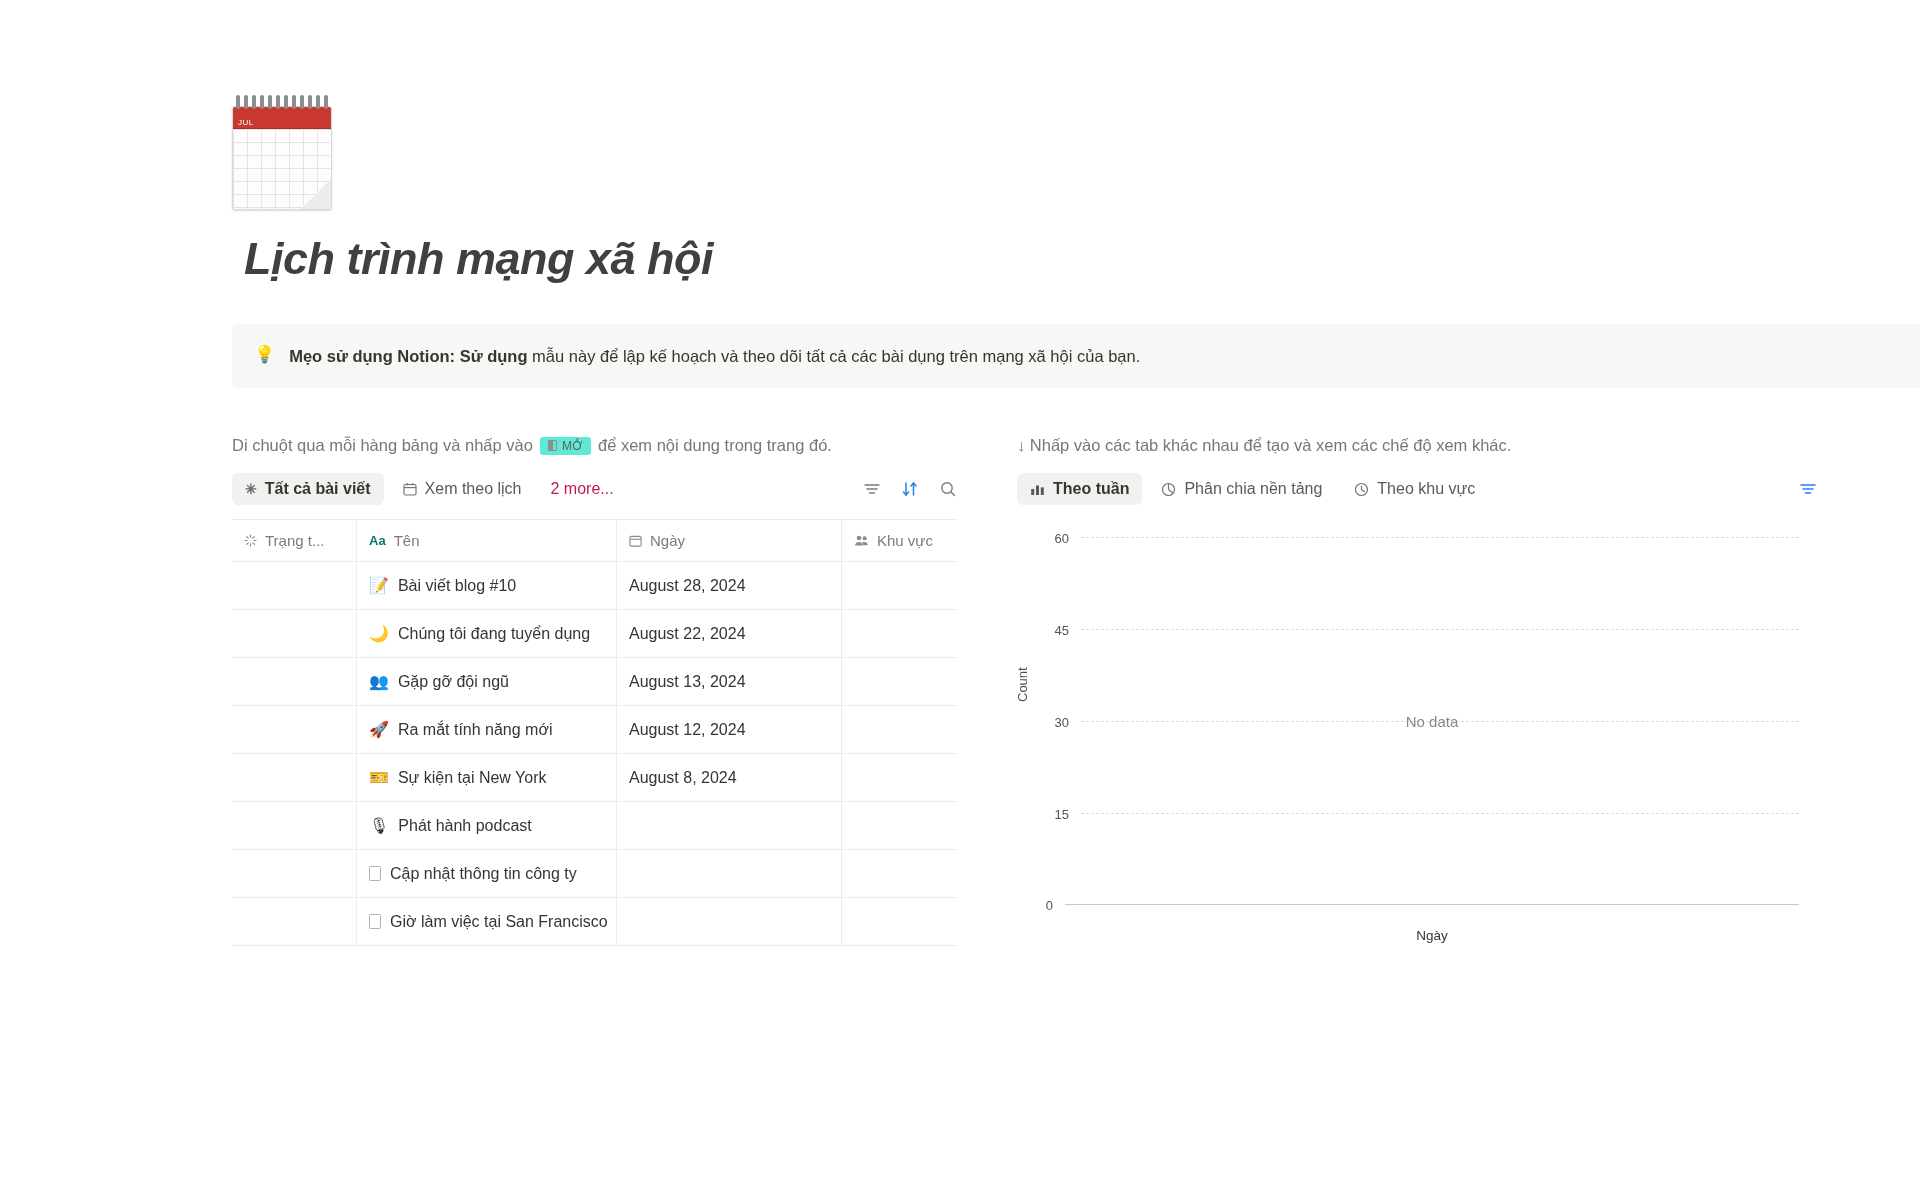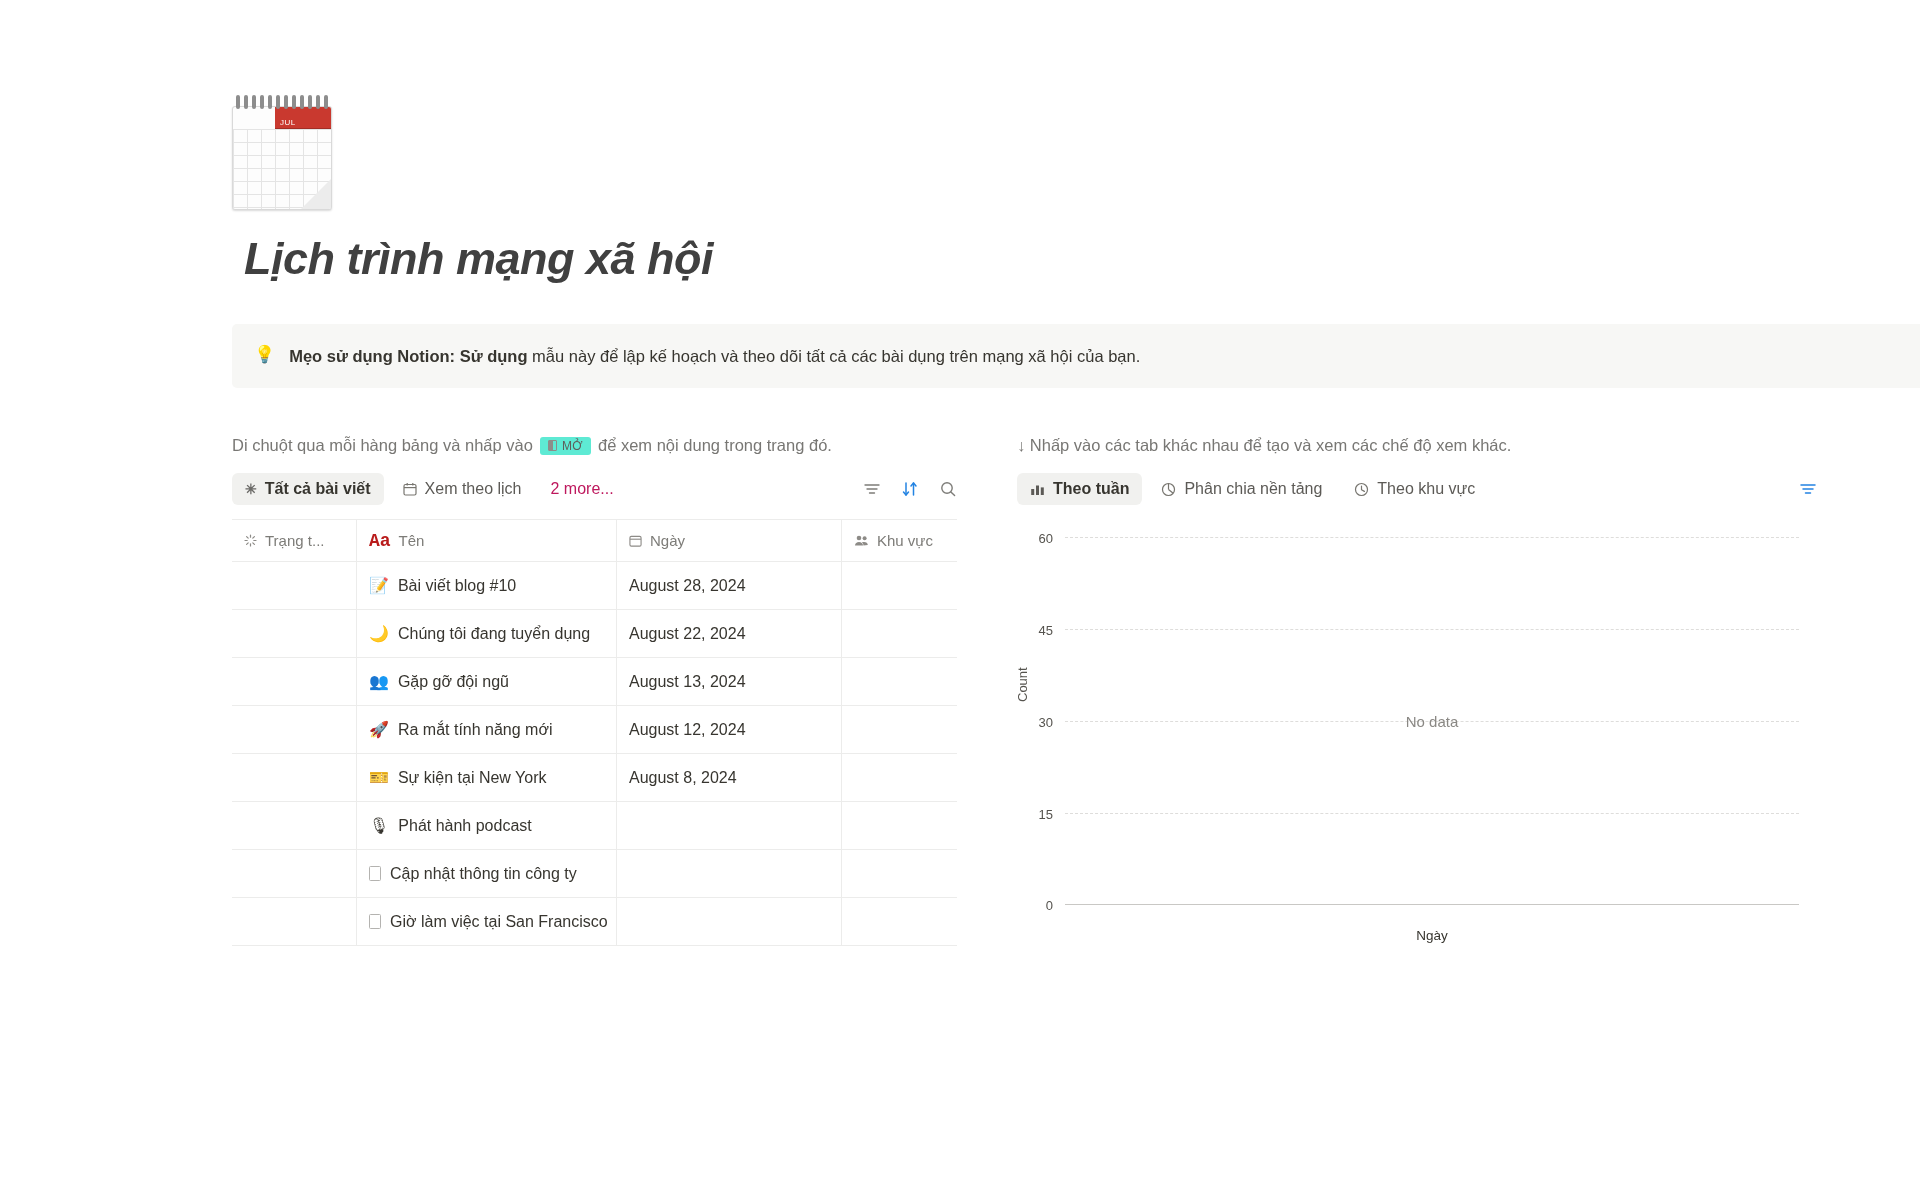--- a/index.html
+++ b/index.html
@@ -29,21 +29,20 @@
     margin-bottom: 18px;
   }
   .cal {
     position: absolute; left: 0; top: 6px;
     width: 100px; height: 104px;
     background: #fdfdfd;
     border: 1px solid #d9d9d9;
     border-radius: 3px;
     box-shadow: 0 1px 2px rgba(0,0,0,.15);
     overflow: hidden;
-    padding-left: 42px;
   }
   .cal-top {
     height: 22px; background: #c9392f;
     border-bottom: 1px solid #a22d25;
     position: relative;
   }
   .cal-top-label {
     position: absolute; left: 5px; bottom: 1px;
     font-size: 8px; color: #fff; letter-spacing: .5px;
   }
@@ -211,21 +210,21 @@
     left: -2px; top: 175px;
     transform: rotate(-90deg);
     transform-origin: left top;
     font-size: 13px; color: #55534e;
   }
   .plot {
     position: absolute; left: 48px; top: 10px;
     right: 18px; bottom: 52px;
   }
   .grid-line {
-    position: absolute; left: 0; right: 0;
+    position: absolute; left: 16px; right: 0;
     border-top: 1px dashed #dedddb;
     height: 0;
   }
   .axis-line {
     position: absolute; left: 0; right: 0; bottom: 0;
     border-top: 1.2px solid #c9c8c5;
   }
   .y-tick {
     position: absolute;
     right: 100%;
@@ -360,21 +359,21 @@
                       <line x1="2.6" y1="2.6" x2="4.2" y2="4.2"></line>
                       <line x1="8.8" y1="8.8" x2="10.4" y2="10.4"></line>
                       <line x1="10.4" y1="2.6" x2="8.8" y2="4.2"></line>
                       <line x1="4.2" y1="8.8" x2="2.6" y2="10.4"></line>
                     </g>
                   </svg>
               </span>
               <span>Trạng t...</span>
             </div>
             <div class="th c-name">
-              <span style="font-size:18px;color:#b91c1c;font-weight:bold;font-family:Liberation Mono, monospace;">Aa</span>
+              <span style="font-size:13px;color:#0f766e;font-weight:bold;">Aa</span>
               <span>Tên</span>
             </div>
             <div class="th c-date">
               <span>
                 <svg width="13" height="13" viewBox="0 0 14 14">
                     <rect x="1" y="2.5" width="12" height="10.5" rx="1.5" fill="none" stroke="#8d8b87" stroke-width="1.2"></rect>
                     <line x1="1" y1="5.6" x2="13" y2="5.6" stroke="#8d8b87" stroke-width="1.2"></line>
                   </svg>
               </span>
               <span>Ngày</span>

